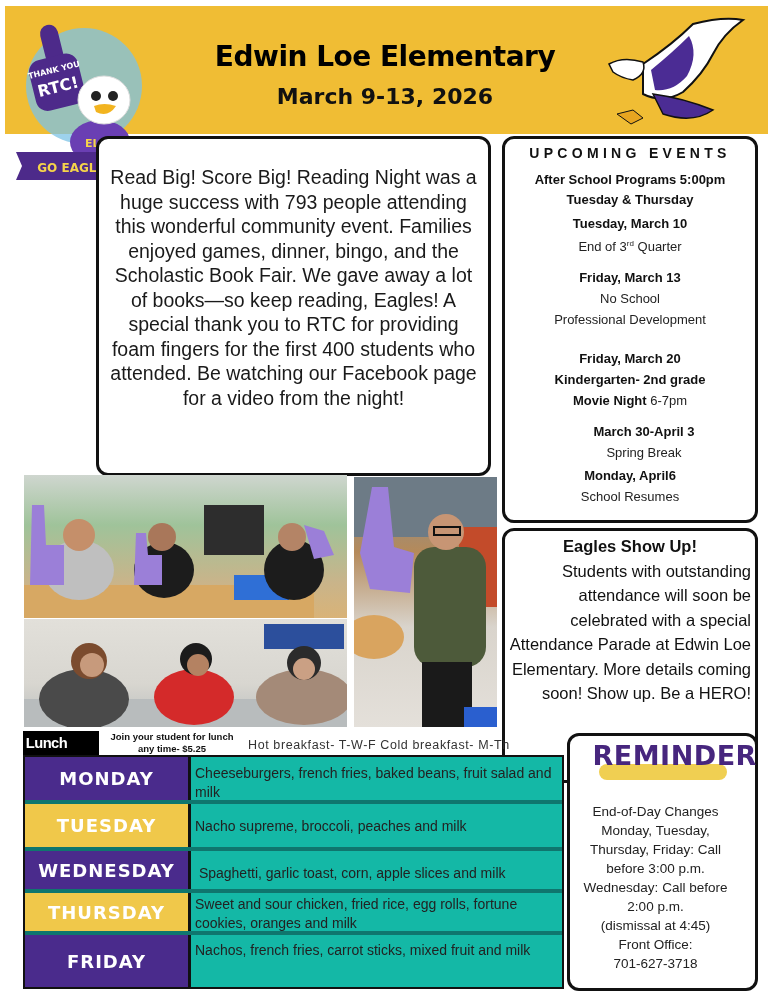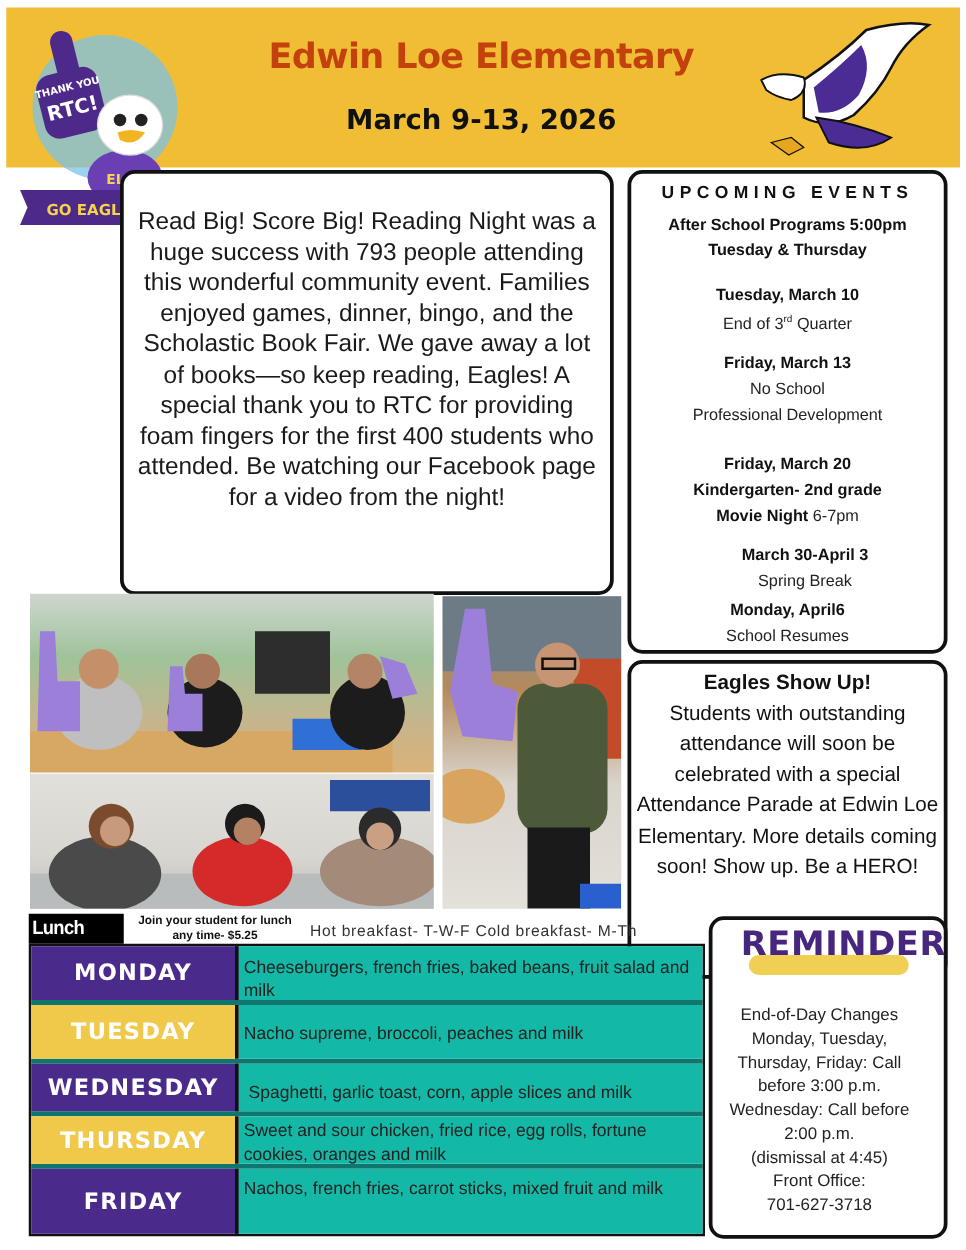--- a/index.html
+++ b/index.html
@@ -4,22 +4,22 @@
 <style>
   * { box-sizing: border-box; margin: 0; padding: 0; }
   html, body { width: 773px; height: 1000px; background: #ffffff; overflow: hidden; }
   body { position: relative; font-family: "DejaVu Sans", sans-serif; color: #111; }
 
   .header {
     position: absolute; left: 5px; top: 6px; width: 763px; height: 128px;
     background: #f0bd34;
   }
   .title {
-    position: absolute; left: 150px; top: 28px; width: 470px; text-align: center;
-    font-family: "DejaVu Sans", sans-serif; font-weight: bold; font-size: 28px; color: #c2410c;
+    position: absolute; left: 150px; top: 40px; width: 470px; text-align: center;
+    font-family: "DejaVu Sans", sans-serif; font-weight: bold; font-size: 28px; color: #000000;
     letter-spacing: -0.5px;
   }
   .subtitle {
     position: absolute; left: 150px; top: 84px; width: 470px; text-align: center;
     font-family: "DejaVu Sans", sans-serif; font-weight: bold; font-size: 22px; color: #111;
   }
 
   
   .mascot { position: absolute; left: 12px; top: 14px; width: 135px; height: 168px; }
   .eagle-logo { position: absolute; left: 603px; top: 14px; width: 150px; height: 118px; }
@@ -137,21 +137,21 @@
 <div class="box story">
   <p>Read Big! Score Big! Reading Night was a huge success with 793 people attending this wonderful community event. Families enjoyed games, dinner, bingo, and the Scholastic Book Fair. We gave away a lot of books—so keep reading, Eagles! A special thank you to RTC for providing foam fingers for the first 400 students who attended. Be watching our Facebook page for a video from the night!</p>
 </div>
 
 <div class="box events">
   <div class="h">UPCOMING EVENTS</div>
   <div class="ev" style="margin-top:9px;">
     <b>After School Programs 5:00pm</b><br>
     <b>Tuesday &amp; Thursday</b>
   </div>
-  <div class="ev" style="margin-top:16px;">
+  <div class="ev" style="margin-top:4px;">
     <b>Tuesday, March 10</b><br>
     <span><span>End of 3</span><sup>rd</sup><span> Quarter</span></span>
   </div>
   <div class="ev" style="margin-top:10px; line-height:21px;">
     <b>Friday, March 13</b><br>
     <span>No School</span><br>
     <span>Professional Development</span>
   </div>
   <div class="ev" style="margin-top:18px; line-height:21px;">
     <b>Friday, March 20</b><br>
@@ -163,21 +163,21 @@
     <span>Spring Break</span>
   </div>
   <div class="ev" style="margin-top:2px; line-height:21px;">
     <b>Monday, April6</b><br>
     <span>School Resumes</span>
   </div>
 </div>
 
 <div class="box showup">
   <div class="t">Eagles Show Up!</div>
-  <div style="padding:0 4px;">Students with outstanding attendance will soon be celebrated with a special Attendance Parade at Edwin Loe Elementary. More details coming soon! Show up. Be a HERO!</div>
+  <div style="padding:0 4px;text-align:right;">Students with outstanding attendance will soon be celebrated with a special Attendance Parade at Edwin Loe Elementary. More details coming soon! Show up. Be a HERO!</div>
 </div>
 
 <div class="photos">
   <div class="photo" style="left:0; top:0; width:323px; height:143px; background: linear-gradient(180deg,#cfd6cf 0%, #9fc39a 35%, #c9b48a 75%, #d9b378 100%);">
     <svg width="323" height="143" viewBox="0 0 323 143">
       <rect x="0" y="110" width="290" height="33" fill="#d7a863"></rect>
       <rect x="180" y="30" width="60" height="50" fill="#2d2d2d"></rect>
       <rect x="210" y="100" width="55" height="25" fill="#2f6fd6"></rect>
       <ellipse cx="55" cy="95" rx="35" ry="30" fill="#bfbfbf"></ellipse>
       <circle cx="55" cy="60" r="16" fill="#c58f6a"></circle>

